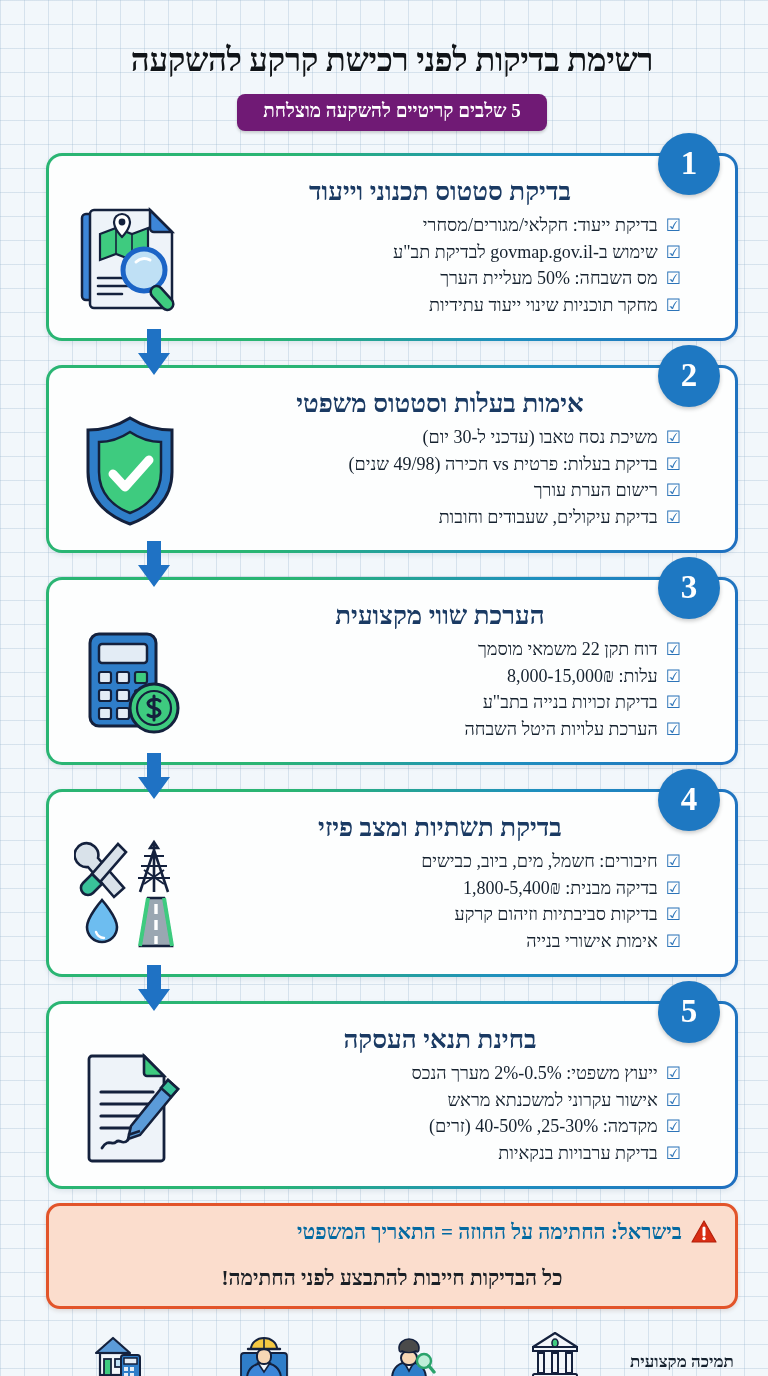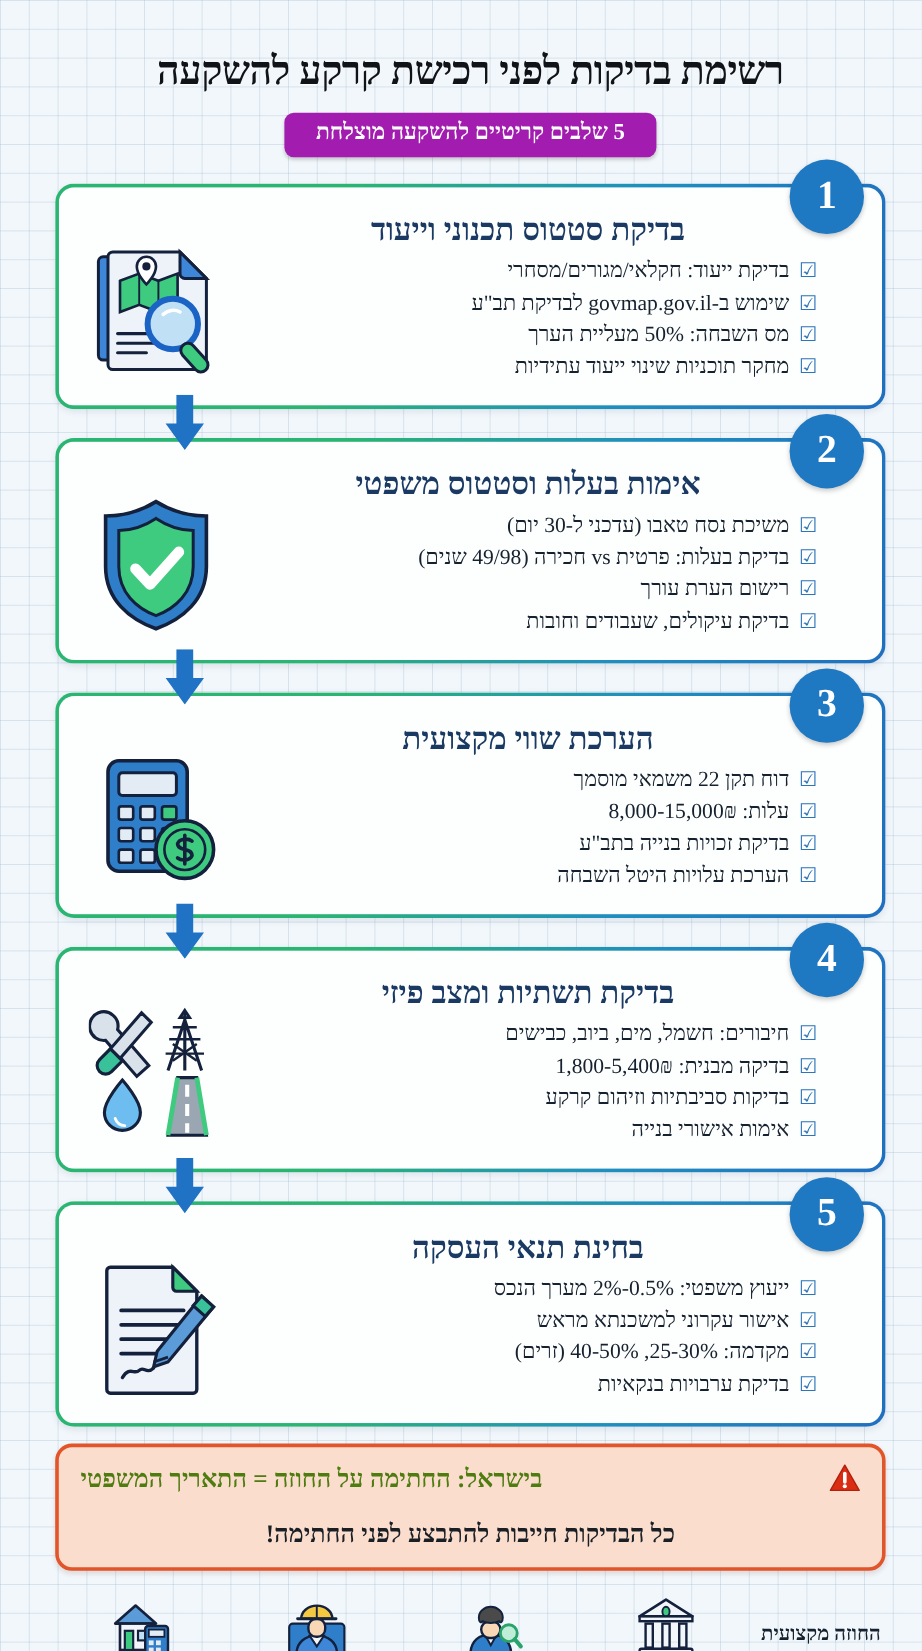--- a/index.html
+++ b/index.html
@@ -20,21 +20,21 @@
 
   
   .header{padding:42px 40px 0;text-align:center;}
   .main-title{
     font-size:33px;font-weight:700;color:#101418;letter-spacing:-.4px;
     line-height:1.15;white-space:nowrap;
     text-shadow:0 1px 0 rgba(255,255,255,.7);
   }
   .subtitle-wrap{display:flex;justify-content:center;margin-top:14px;}
   .subtitle-badge{
-    background:#a21caf;color:#fff;font-size:19px;font-weight:700;
+    background:#701a75;color:#fff;font-size:19px;font-weight:700;
     padding:7px 26px 9px;border-radius:8px;line-height:1.1;
     box-shadow:0 2px 3px rgba(0,0,0,.18);
   }
 
   
   .steps{margin-top:22px;padding:0 30px;position:relative;}
   .step{position:relative;margin-bottom:24px;}
   .step:last-of-type{margin-bottom:0;}
 
   .card{
@@ -96,22 +96,22 @@
   .warning{
     margin:14px 30px 0;
     background:#fbddcd;
     border:3px solid #e2542a;
     border-radius:14px;
     padding:13px 18px 15px;
     text-align:center;
     box-shadow:0 2px 4px rgba(90,40,20,.14);
   }
   .warn-line1{
-    display:flex;align-items:center;justify-content:space-between;gap:9px;
-    font-size:21px;font-weight:700;color:#4d7c0f;line-height:1.25;
+    display:flex;align-items:center;justify-content:flex-start;gap:9px;
+    font-size:21px;font-weight:700;color:#0369a1;line-height:1.25;
   }
   .warn-line1 svg{width:26px;height:24px;flex:0 0 auto;}
   .warn-line2{
     font-size:21px;font-weight:700;color:#1a1f25;margin-top:20px;line-height:1.25;
   }
 
   
   .footer{
     margin-top:16px;padding:0 34px;
     display:flex;flex-direction:row;align-items:flex-start;justify-content:space-between;
@@ -375,21 +375,21 @@
         <path d="M13 8 v7" stroke="#fff" stroke-width="3" stroke-linecap="round"></path>
         <circle cx="13" cy="18.6" r="1.7" fill="#fff"></circle>
       </svg>
       <span>בישראל: החתימה על החוזה = התאריך המשפטי</span>
     </div>
     <div class="warn-line2">כל הבדיקות חייבות להתבצע לפני החתימה!</div>
   </div>
 
   <div class="footer">
     <div class="footer-label">
-      <div>החוזה מקצועית</div>
+      <div>תמיכה מקצועית</div>
       <div>מקצועית נדרשת:</div>
     </div>
     <div class="pros">
 
       <div class="pro">
         <div class="pro-icon">
           <svg viewBox="0 0 54 54" xmlns="http://www.w3.org/2000/svg">
             <path d="M27 4 L49 18 H5 z" fill="#f2f6fa" stroke="#14213d" stroke-width="2.2" stroke-linejoin="round"></path>
             <ellipse cx="27" cy="14" rx="3" ry="4" fill="#3ecb7f" stroke="#14213d" stroke-width="1.6"></ellipse>
             <rect x="5" y="18" width="44" height="4" fill="#f2f6fa" stroke="#14213d" stroke-width="2"></rect>

